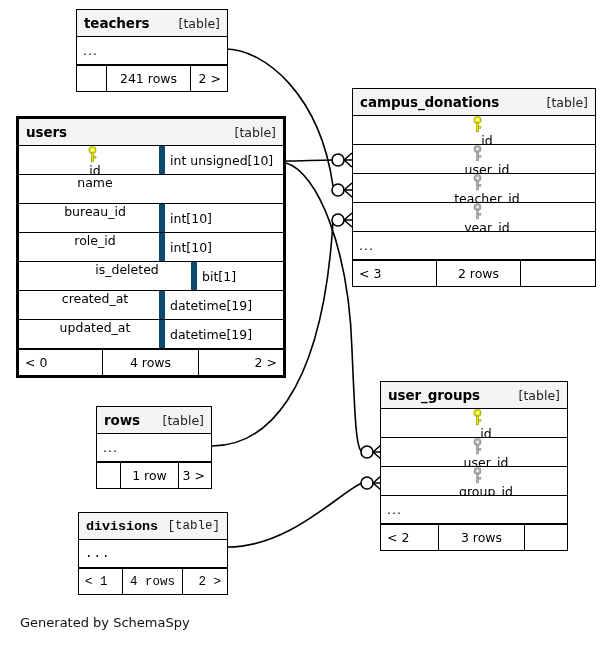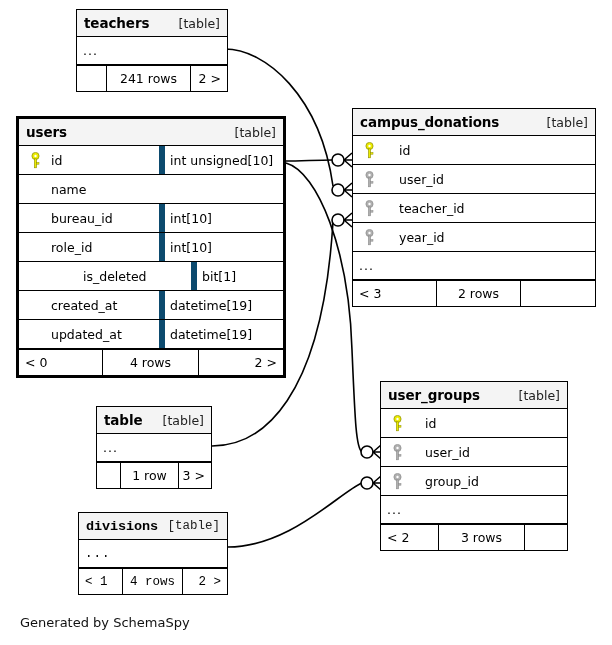--- a/index.html
+++ b/index.html
@@ -67,20 +67,21 @@
     height: 29px;
   }
   .row:last-child { border-bottom: none; }
   .cell-col {
     display: flex;
     align-items: center;
     box-sizing: border-box;
     padding-left: 6px;
     white-space: nowrap;
     overflow: hidden;
+    flex-direction: column;
   }
   .cell-type {
     display: flex;
     align-items: center;
     box-sizing: border-box;
     border-left: 6px solid #0c4a6e;
     padding-left: 5px;
     white-space: nowrap;
     overflow: hidden;
   }
@@ -251,21 +252,21 @@
       <div class="cell-type" style="flex:1;">datetime[19]</div>
     </div>
 
     <div class="foot">
       <div class="f-left" style="width:84px;">&lt; 0</div>
       <div class="f-mid" style="flex:1;">4 rows</div>
       <div class="f-right" style="width:84px;">2 &gt;</div>
     </div>
   </div>
 
-  <div class="tbl" style="left:352px; top:88px; width:244px;margin-top:20px;">
+  <div class="tbl" style="left:352px; top:88px; width:244px;">
     <div class="tbl-head">
       <span class="tbl-name">campus_donations</span>
       <span class="tbl-kind">[table]</span>
     </div>
 
     <div class="row">
       <div class="cell-col" style="flex:1;">
         <span class="keyslot">
           <svg class="key" width="11" height="17" viewBox="0 0 11 17">
               <circle cx="5.5" cy="4" r="3.6" fill="#eded00" stroke="#8a8a00" stroke-width="0.7"></circle>
@@ -381,21 +382,21 @@
 
     <div class="foot">
       <div class="f-left" style="width:58px;">&lt; 2</div>
       <div class="f-mid" style="flex:1;">3 rows</div>
       <div class="f-right" style="width:42px;"></div>
     </div>
   </div>
 
   <div class="tbl" style="left:96px; top:406px; width:116px;">
     <div class="tbl-head">
-      <span class="tbl-name">table</span>
+      <span class="tbl-name">rows</span>
       <span class="tbl-kind">[table]</span>
     </div>
     <div class="ellipsis-row">...</div>
     <div class="foot">
       <div class="f-left" style="width:24px;"></div>
       <div class="f-mid" style="flex:1;">1 row</div>
       <div class="f-right" style="width:32px;">3 &gt;</div>
     </div>
   </div>
 

